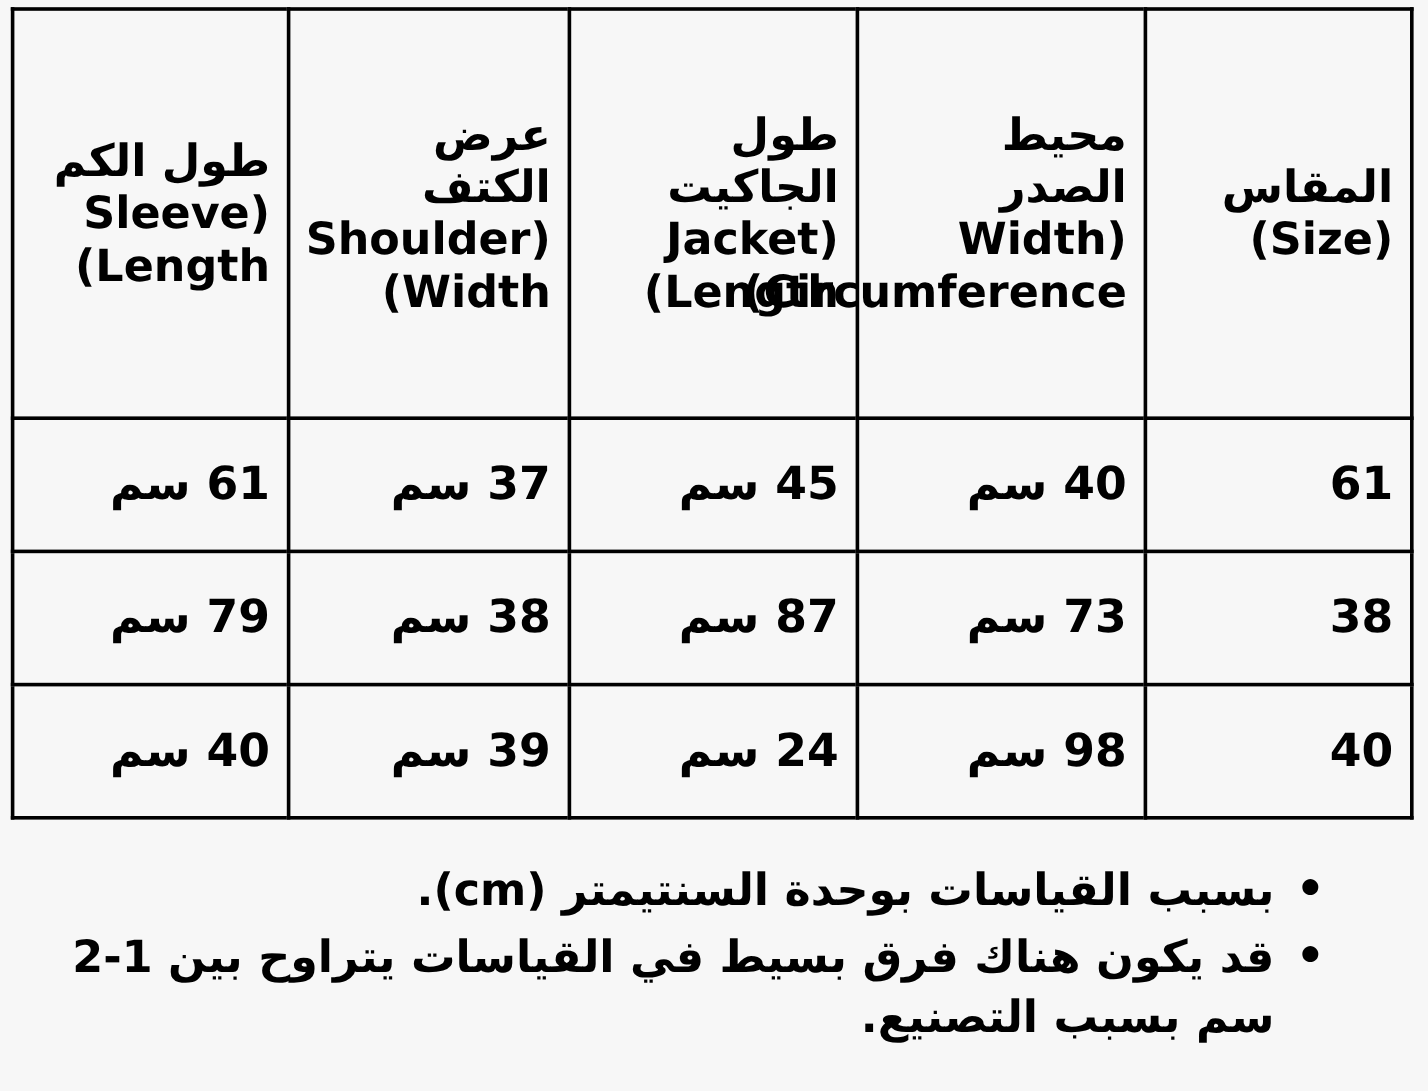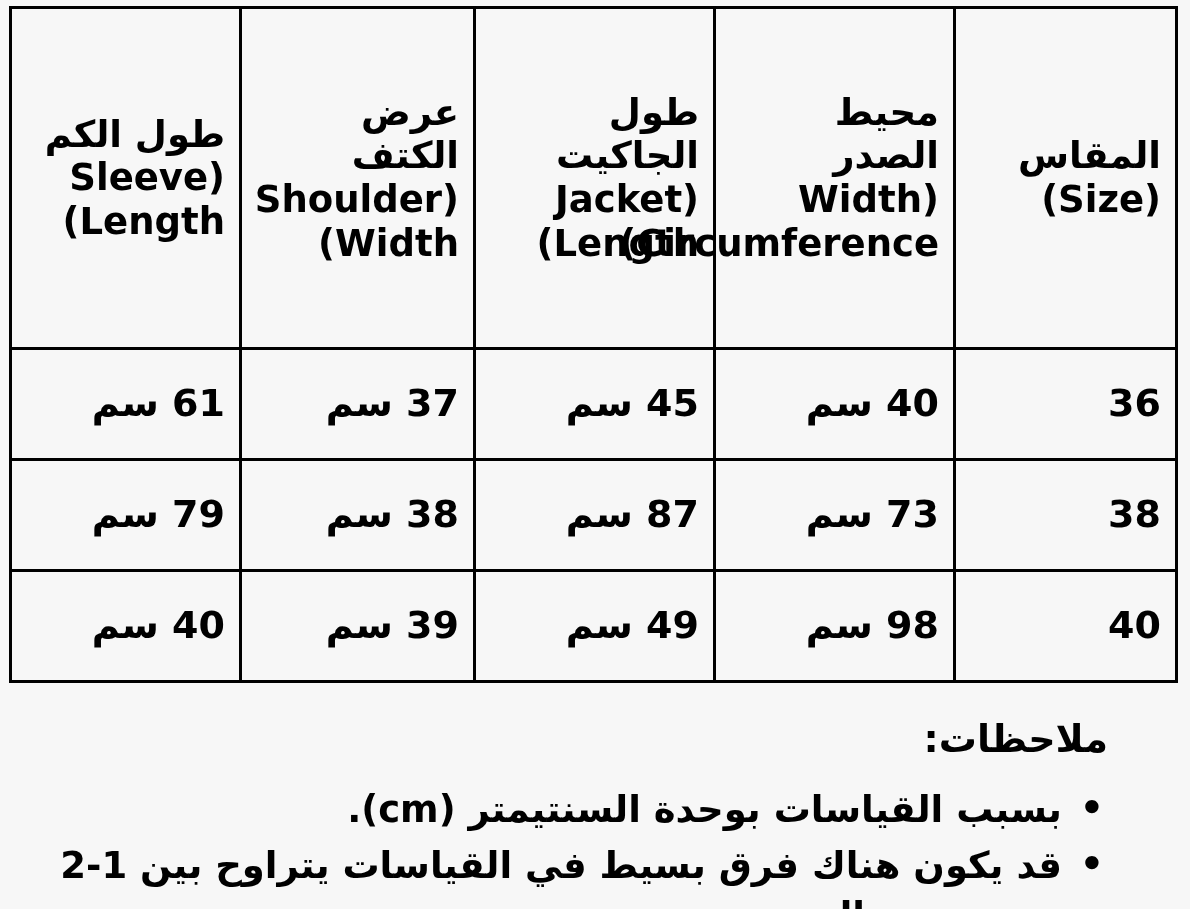--- a/index.html
+++ b/index.html
@@ -106,44 +106,43 @@
       <tr>
         <th>المقاس (Size)</th>
         <th>محيط الصدر (Width Circumference)</th>
         <th>طول الجاكيت (Jacket Length)</th>
         <th>عرض الكتف (Shoulder Width)</th>
         <th>طول الكم (Sleeve Length)</th>
       </tr>
     </thead>
     <tbody>
       <tr>
-        <td>36</td>
+        <td>61</td>
         <td>40 سم</td>
         <td>45 سم</td>
         <td>37 سم</td>
         <td>61 سم</td>
       </tr>
       <tr>
         <td>38</td>
         <td>73 سم</td>
         <td>87 سم</td>
         <td>38 سم</td>
         <td>79 سم</td>
       </tr>
       <tr>
         <td>40</td>
         <td>98 سم</td>
-        <td>49 سم</td>
+        <td>24 سم</td>
         <td>39 سم</td>
         <td>40 سم</td>
       </tr>
     </tbody>
   </table>
 
   <div class="notes">
-    <div class="notes-title">ملاحظات:</div>
     <ul class="notes-list">
       <li>بسبب القياسات بوحدة السنتيمتر (cm).</li>
       <li>قد يكون هناك فرق بسيط في القياسات يتراوح بين 1-2 سم بسبب التصنيع.</li>
     </ul>
   </div>
 
 </div>
 
 </body></html>

